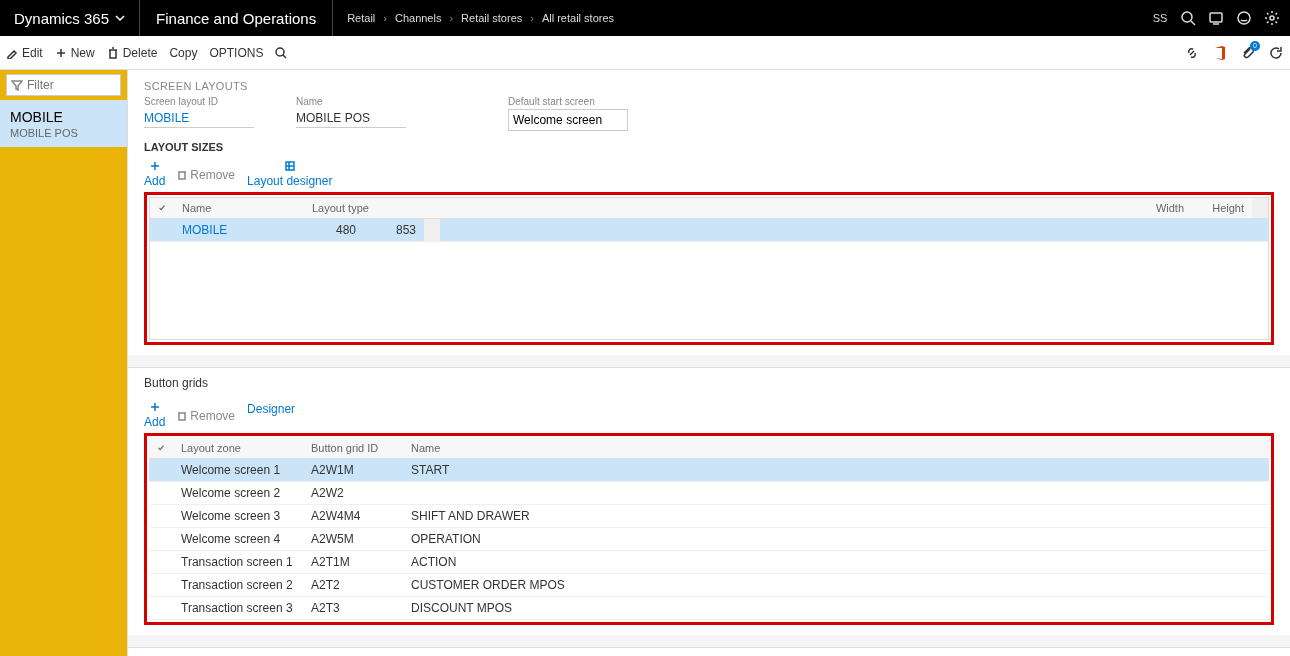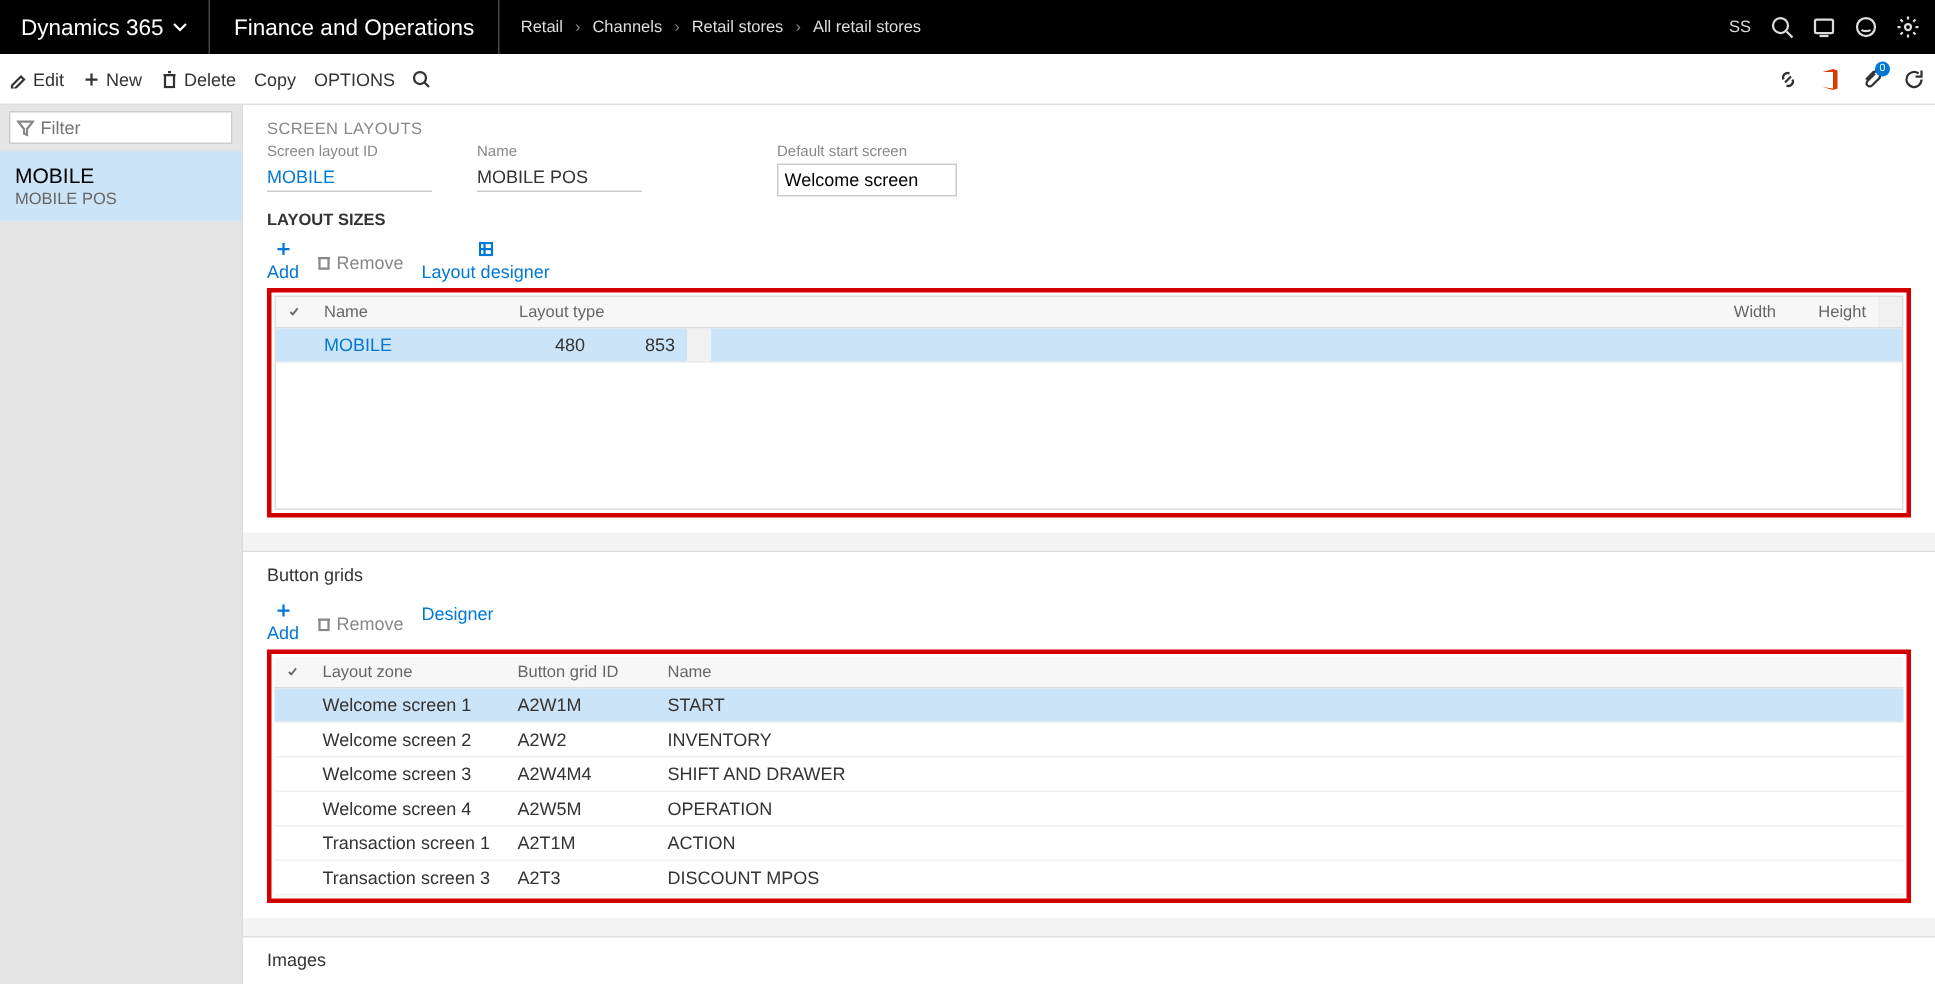--- a/index.html
+++ b/index.html
@@ -20,33 +20,33 @@
 .cmd-bar { height: 34px; border-bottom: 1px solid #ddd; display: flex; align-items: center; padding: 12px 6px; gap: 12px; font-size: 12px; background: #fff; }
 .cmd-bar .cmd { display: inline-flex; align-items: center; gap: 4px; color: #333; cursor: pointer; }
 .cmd-bar .cmd svg { width: 12px; height: 12px; }
 .cmd-bar .right { margin-left: auto; display: flex; align-items: center; gap: 12px; }
 .cmd-bar .right span { width: 16px; height: 16px; display: inline-flex; align-items: center; justify-content: center; }
 .badge { position: relative; }
 .badge::after { content: "0"; position: absolute; top: -4px; right: -4px; background: #0078d4; color: #fff; border-radius: 50%; width: 10px; height: 10px; font-size: 7px; display: flex; align-items: center; justify-content: center; }
 
 
 .main { display: flex; height: calc(100vh - 70px); }
-.left-col { width: 162px; border-right: 1px solid #ddd; background: #e5e5e5; overflow: hidden; }
+.left-col { width: 128px; border-right: 1px solid #ddd; background: #eab308; overflow: hidden; }
 .filter-box { padding: 4px 6px; border-bottom: 1px solid #ddd; }
 .filter-box input { width: 100%; height: 22px; font-size: 12px; padding: 2px 4px 2px 20px; border: 1px solid #ccc; }
 .filter-wrap { position: relative; }
 .filter-wrap svg { position: absolute; left: 5px; top: 5px; width: 12px; height: 12px; color: #888; }
 .nav-item { padding: 8px 10px; background: #cce4f7; cursor: pointer; }
 .nav-item .id { font-weight: 400; font-size: 14px; color: #000; }
 .nav-item .name { font-size: 11px; color: #666; margin-top: 2px; }
 
 .content { flex: 1; overflow-y: auto; background: #f4f4f4; padding: 0; }
 .section { background: #fff; margin: 0 0 12px 0; }
 .form-header { padding: 10px 16px 4px 16px; color: #888; font-size: 11px; text-transform: uppercase; letter-spacing: 0.3px; }
-.form-fields { display: flex; gap: 30px; padding: 0 16px 6px 16px; }
+.form-fields { display: flex; gap: 42px; padding: 0 16px 6px 16px; }
 .field { display: flex; flex-direction: column; }
 .field label { font-size: 10px; color: #888; margin-bottom: 2px; }
 .field .val { font-size: 12px; color: #333; border-bottom: 1px solid #ccc; padding: 2px 0; min-width: 110px; }
 .field .val.link { color: #0078d4; }
 .field input.default-screen { border: 1px solid #ccc; padding: 3px 4px; font-size: 12px; width: 120px; }
 .blue { color: #0078d4; flex-direction: column; }
 
 .sub-heading { padding: 4px 16px; font-size: 11px; color: #333; text-transform: uppercase; font-weight: 600; }
 .sub-toolbar { display: flex; gap: 12px; padding: 4px 16px; font-size: 12px; }
 .sub-toolbar span { display: inline-flex; align-items: center; gap: 3px; cursor: pointer; }
@@ -314,39 +314,44 @@
                 <div class="grid-row selected">
                   <div class="col-check"></div>
                   <div class="bg-col-zone">Welcome screen 1</div>
                   <div class="bg-col-id">A2W1M</div>
                   <div class="bg-col-name">START</div>
                 </div>
                 <div class="grid-row">
                   <div class="col-check"></div>
                   <div class="bg-col-zone">Welcome screen 2</div>
                   <div class="bg-col-id">A2W2</div>
-                  <div class="bg-col-name">INVENTORY</div>
                 </div>
                 <div class="grid-row">
                   <div class="col-check"></div>
                   <div class="bg-col-zone">Welcome screen 3</div>
                   <div class="bg-col-id">A2W4M4</div>
                   <div class="bg-col-name">SHIFT AND DRAWER</div>
                 </div>
                 <div class="grid-row">
                   <div class="col-check"></div>
                   <div class="bg-col-zone">Welcome screen 4</div>
                   <div class="bg-col-id">A2W5M</div>
                   <div class="bg-col-name">OPERATION</div>
                 </div>
                 <div class="grid-row">
                   <div class="col-check"></div>
                   <div class="bg-col-zone">Transaction screen 1</div>
                   <div class="bg-col-id">A2T1M</div>
                   <div class="bg-col-name">ACTION</div>
+                </div>
+                <div class="grid-row">
+                  <div class="col-check"></div>
+                  <div class="bg-col-zone">Transaction screen 2</div>
+                  <div class="bg-col-id">A2T2</div>
+                  <div class="bg-col-name">CUSTOMER ORDER MPOS</div>
                 </div>
                 <div class="grid-row">
                   <div class="col-check"></div>
                   <div class="bg-col-zone">Transaction screen 3</div>
                   <div class="bg-col-id">A2T3</div>
                   <div class="bg-col-name">DISCOUNT MPOS</div>
                 </div>
               </div>
           </div>
         </div>

